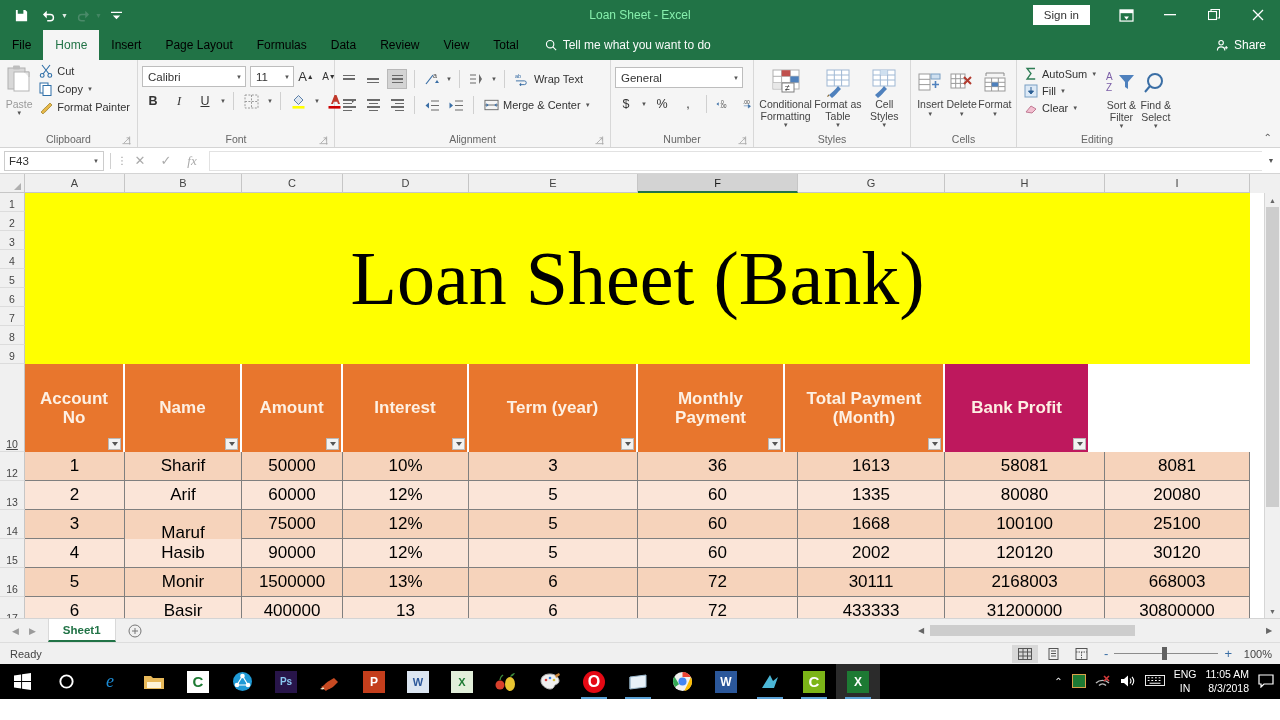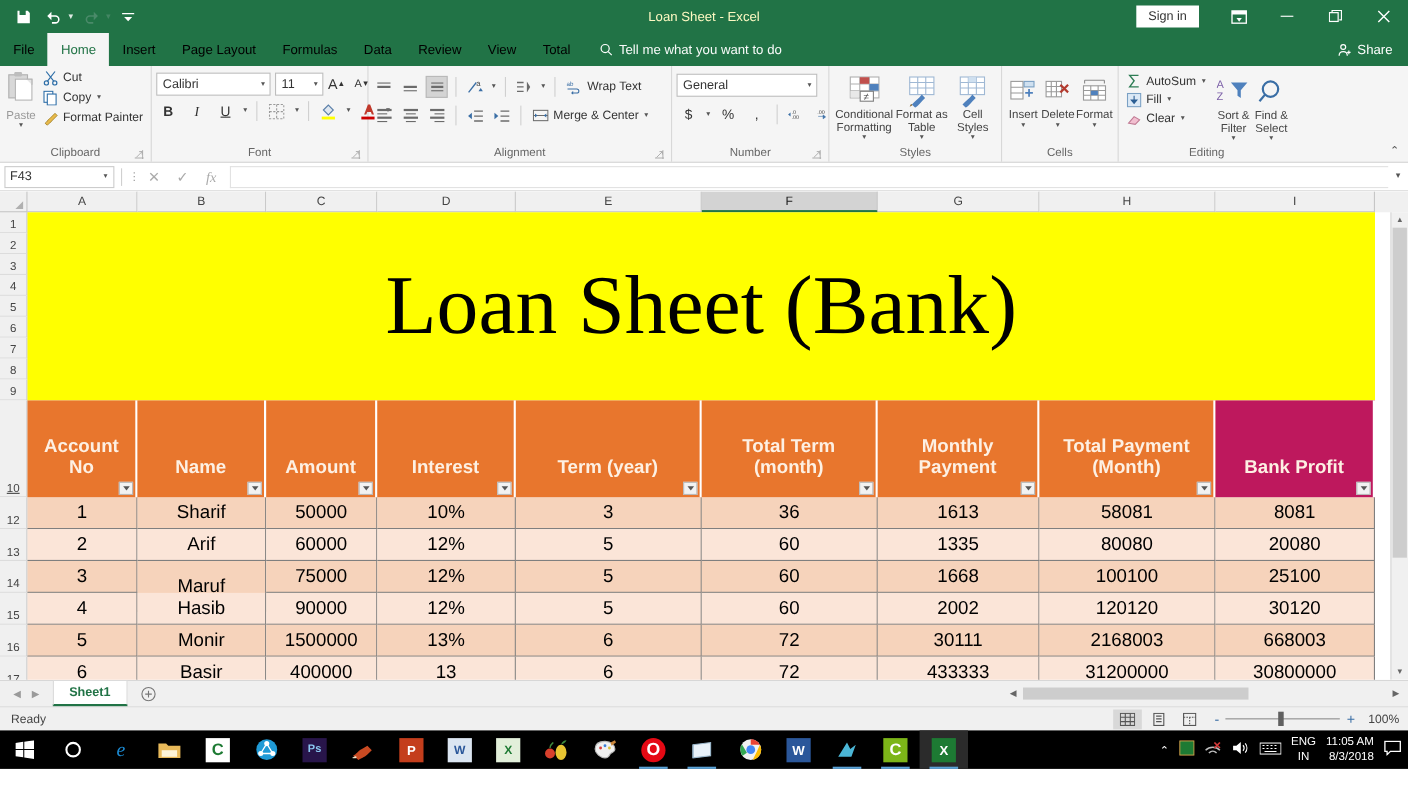--- a/index.html
+++ b/index.html
@@ -19,21 +19,21 @@
   }
   .qat { display: flex; align-items: center; gap: 2px; padding-left: 8px; }
   .qat-btn {
     width: 26px; height: 24px; display: flex; align-items: center; justify-content: center;
     color: #ffffff;
   }
   .qat-btn svg { display: block; }
   .qat-caret { font-size: 7px; margin-left: -3px; opacity: .85; }
   .win-title {
     position: absolute; left: 0; right: 0; text-align: center;
-    font-size: 12px; color: #fef9c3; pointer-events: none;
+    font-size: 12px; color: #86efac; pointer-events: none;
   }
   .title-right {
     margin-left: auto; display: flex; align-items: center; height: 30px;
   }
   .signin {
     background: #ffffff; color: #333333; font-size: 11.5px;
     padding: 3px 11px; margin-right: 14px; line-height: 1.25;
   }
   .ribbon-display, .win-btn {
     width: 44px; height: 30px; display: flex; align-items: center; justify-content: center;
@@ -178,23 +178,23 @@
   }
   .cells { flex: 1; position: relative; }
 
   .title-banner {
     background: #ffff00; display: flex; align-items: center; justify-content: center;
     font-family: "Liberation Serif", serif; color: #000000; white-space: nowrap;
   }
   .hdr-row { display: flex; }
   .hdr-cell {
     background: #e8762d; color: #fdf0e3; font-weight: bold;
-    display: flex; align-items: flex-end; justify-content: center; text-align: center;
+    display: flex; align-items: center; justify-content: center; text-align: center;
     border-right: 2px solid #ffffff; position: relative;
-    font-size: 17px; line-height: 1.12; padding: 18px 3px;
+    font-size: 17px; line-height: 1.12; padding: 4px 3px;
   }
   .hdr-cell.profit { background: #be185d; }
   .filter-arrow {
     position: absolute; right: 2px; bottom: 2px; width: 13px; height: 12px;
     background: #f2f2f2; border: 1px solid #b9b9b9;
     display: flex; align-items: center; justify-content: center;
   }
   .filter-arrow::after {
     content:""; border-left: 3.5px solid transparent; border-right: 3.5px solid transparent;
     border-top: 4px solid #555555;
@@ -822,24 +822,20 @@
               <span class="filter-arrow"></span>
             </div>
             <div class="hdr-cell" style="width: 126px;">
               <span>Interest</span>
               <span class="filter-arrow"></span>
             </div>
             <div class="hdr-cell" style="width: 169px;">
               <span>Term (year)</span>
               <span class="filter-arrow"></span>
             </div>
-            <div class="hdr-cell" style="width: 160px;">
-              <span>Total Term (month)</span>
-              <span class="filter-arrow"></span>
-            </div>
             <div class="hdr-cell" style="width: 147px;">
               <span>Monthly Payment</span>
               <span class="filter-arrow"></span>
             </div>
             <div class="hdr-cell" style="width: 160px;">
               <span>Total Payment (Month)</span>
               <span class="filter-arrow"></span>
             </div>
             <div class="hdr-cell profit" style="width: 145px;">
               <span>Bank Profit</span>

